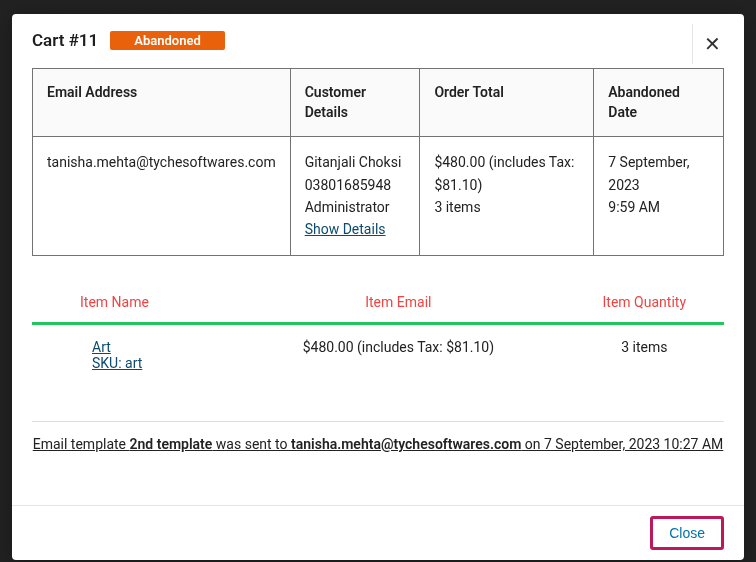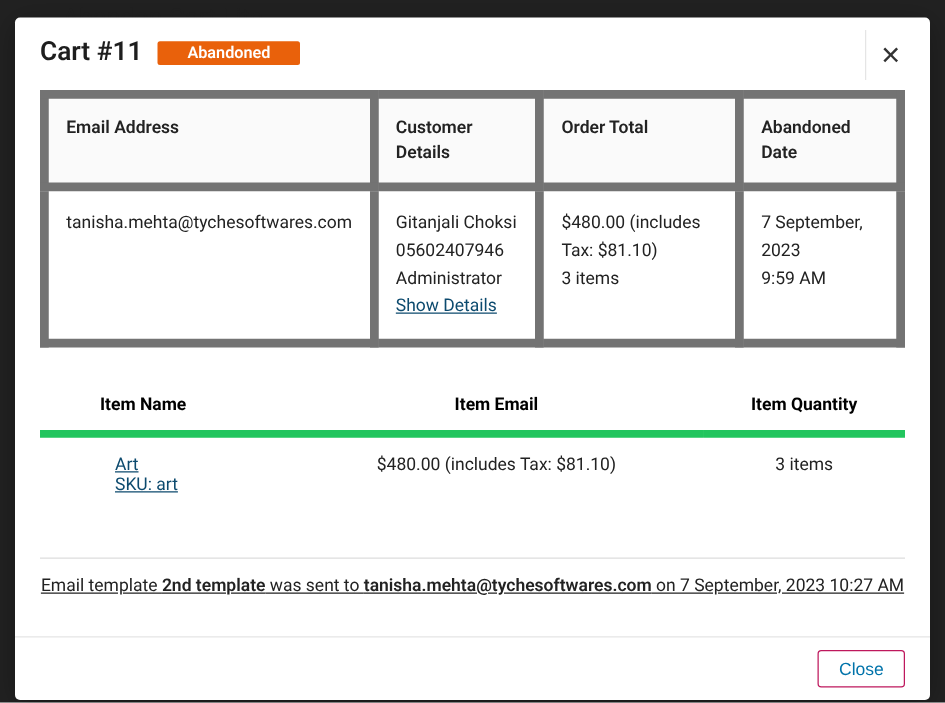--- a/index.html
+++ b/index.html
@@ -33,21 +33,21 @@
     display: flex;
     flex-direction: column;
   }
   .modal-header {
     display: flex;
     align-items: center;
     padding: 16px 20px 18px 20px;
     position: relative;
   }
   .modal-title {
-    font-size: 21px;
+    font-size: 17px;
     font-weight: 600;
     color: #1e1e1e;
   }
   .badge {
     display: inline-block;
     background: #e9610b;
     color: #fff;
     font-size: 13px;
     font-weight: 600;
     padding: 2px 24px;
@@ -77,21 +77,21 @@
   .modal-body::-webkit-scrollbar { width: 12px; }
   .modal-body::-webkit-scrollbar-track { background: #f1f1f1; }
   .modal-body::-webkit-scrollbar-thumb { background: #c1c1c1; border-radius: 2px; }
 
   table.info {
     width: 100%;
     border-collapse: collapse;
     margin-bottom: 28px;
   }
   table.info th, table.info td {
-    border: 7px solid #737373;
+    border: 1px solid #737373;
     text-align: left;
     padding: 14px 14px;
     font-size: 14px;
     color: #222;
     vertical-align: top;
   }
   table.info th {
     background: #fafafa;
     font-weight: 600;
     line-height: 1.4;
@@ -101,26 +101,26 @@
     color: #0c4a6e;
     text-decoration: underline;
     cursor: pointer;
   }
 
   table.items {
     width: 100%;
     border-collapse: collapse;
   }
   table.items th {
-    font-weight: 700;
+    font-weight: 400;
     font-size: 14px;
     padding: 10px 8px 12px 8px;
     text-align: center;
-    color: #000000;
-    border-bottom: 6px solid #22c55e;
+    color: #ef4444;
+    border-bottom: 3px solid #22c55e;
   }
   table.items th:first-child { text-align: left; padding-left: 48px; }
   table.items td {
     font-size: 14px;
     padding: 14px 8px;
     text-align: center;
     color: #222;
     vertical-align: top;
   }
   table.items td:first-child { text-align: left; padding-left: 60px; }
@@ -142,21 +142,21 @@
   .log-line b { font-weight: 600; }
 
   .modal-footer {
     border-top: 1px solid #e5e5e5;
     padding: 10px 20px;
     display: flex;
     justify-content: flex-end;
   }
   .btn-close {
     background: #fff;
-    border: 1px solid #be185d;
+    border: 3px solid #be185d;
     color: #0073aa;
     font-size: 14px;
     padding: 6px 16px;
     border-radius: 3px;
     cursor: pointer;
   }
 </style>
 </head>
 <body>
 
@@ -181,21 +181,21 @@
           <th>Customer Details</th>
           <th>Order Total</th>
           <th>Abandoned Date</th>
         </tr>
       </thead>
       <tbody>
         <tr>
           <td>tanisha.mehta@tychesoftwares.com</td>
           <td>
             <span>Gitanjali Choksi</span><br>
-            <span>05602407946</span><br>
+            <span>03801685948</span><br>
             <span>Administrator</span><br>
             <span class="link">Show Details</span>
           </td>
           <td>
             <span>$480.00 (includes Tax: $81.10)</span><br>
             <span>3 items</span>
           </td>
           <td>
             <span>7 September, 2023</span><br>
             <span>9:59 AM</span>

